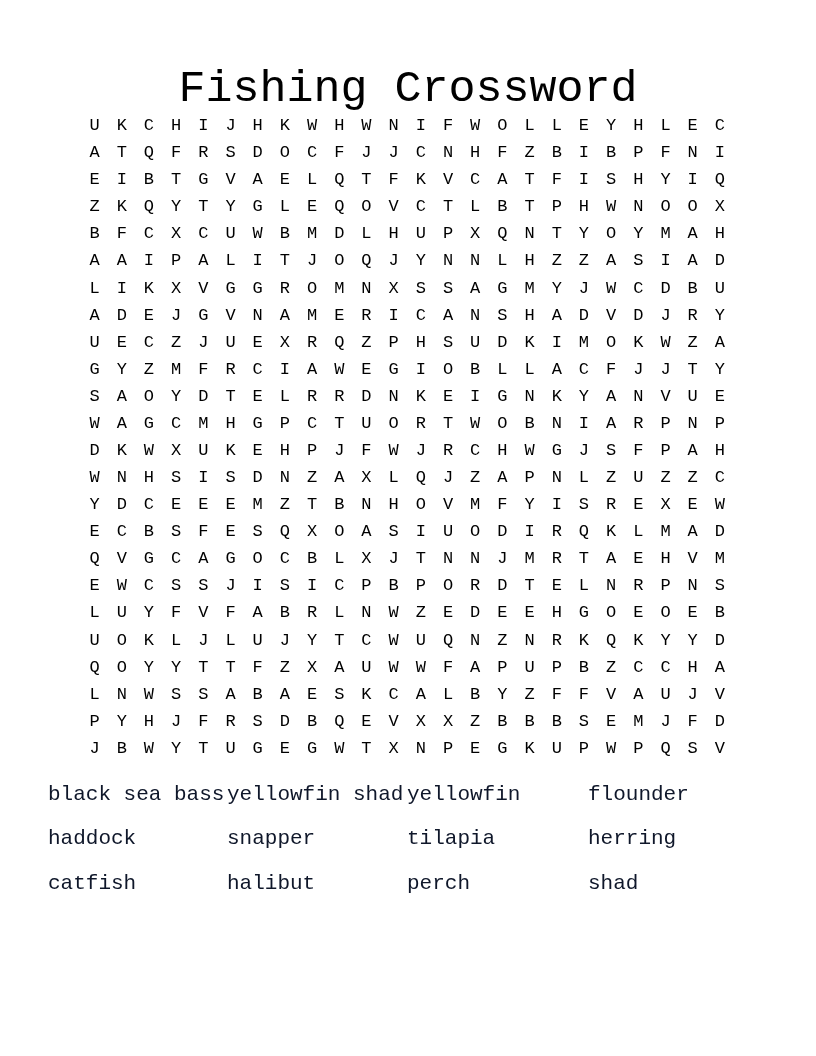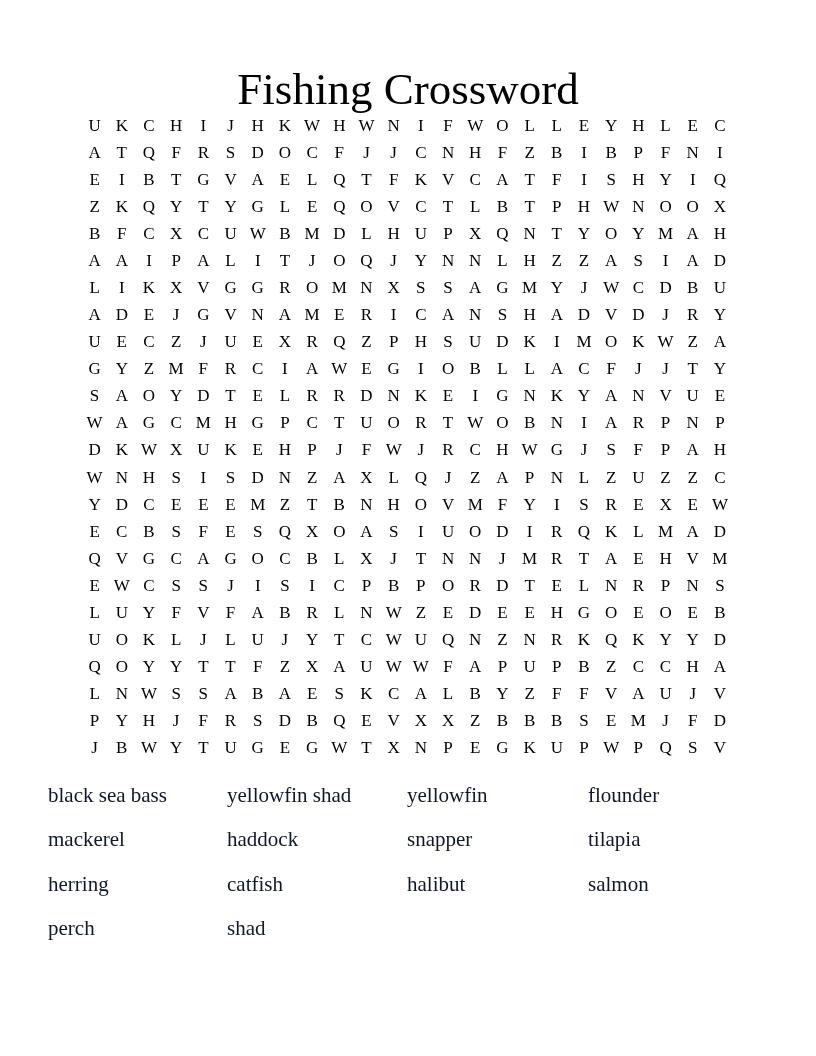--- a/index.html
+++ b/index.html
@@ -6,21 +6,21 @@
     margin: 0;
     padding: 0;
     background: #ffffff;
   }
   .page {
     position: relative;
     width: 816px;
     height: 1056px;
     background: #ffffff;
     overflow: hidden;
-    font-family: Liberation Serif, serif;
+    font-family: Liberation Mono, monospace;
     color: #000000;
   }
   .title {
     position: absolute;
     top: 37px;
     left: 0;
     width: 816px;
     text-align: center;
     font-size: 45px;
     line-height: 1;
@@ -692,24 +692,22 @@
         <span class="cell">Q</span>
         <span class="cell">S</span>
         <span class="cell">V</span>
       </div>
     </div>
   <div class="word-list">
       <div class="word">black sea bass</div>
       <div class="word">yellowfin shad</div>
       <div class="word">yellowfin</div>
       <div class="word">flounder</div>
-      <div class="word">mackerel</div>
       <div class="word">haddock</div>
       <div class="word">snapper</div>
       <div class="word">tilapia</div>
       <div class="word">herring</div>
       <div class="word">catfish</div>
       <div class="word">halibut</div>
-      <div class="word">salmon</div>
       <div class="word">perch</div>
       <div class="word">shad</div>
     </div>
 </div>
 
 </body></html>

